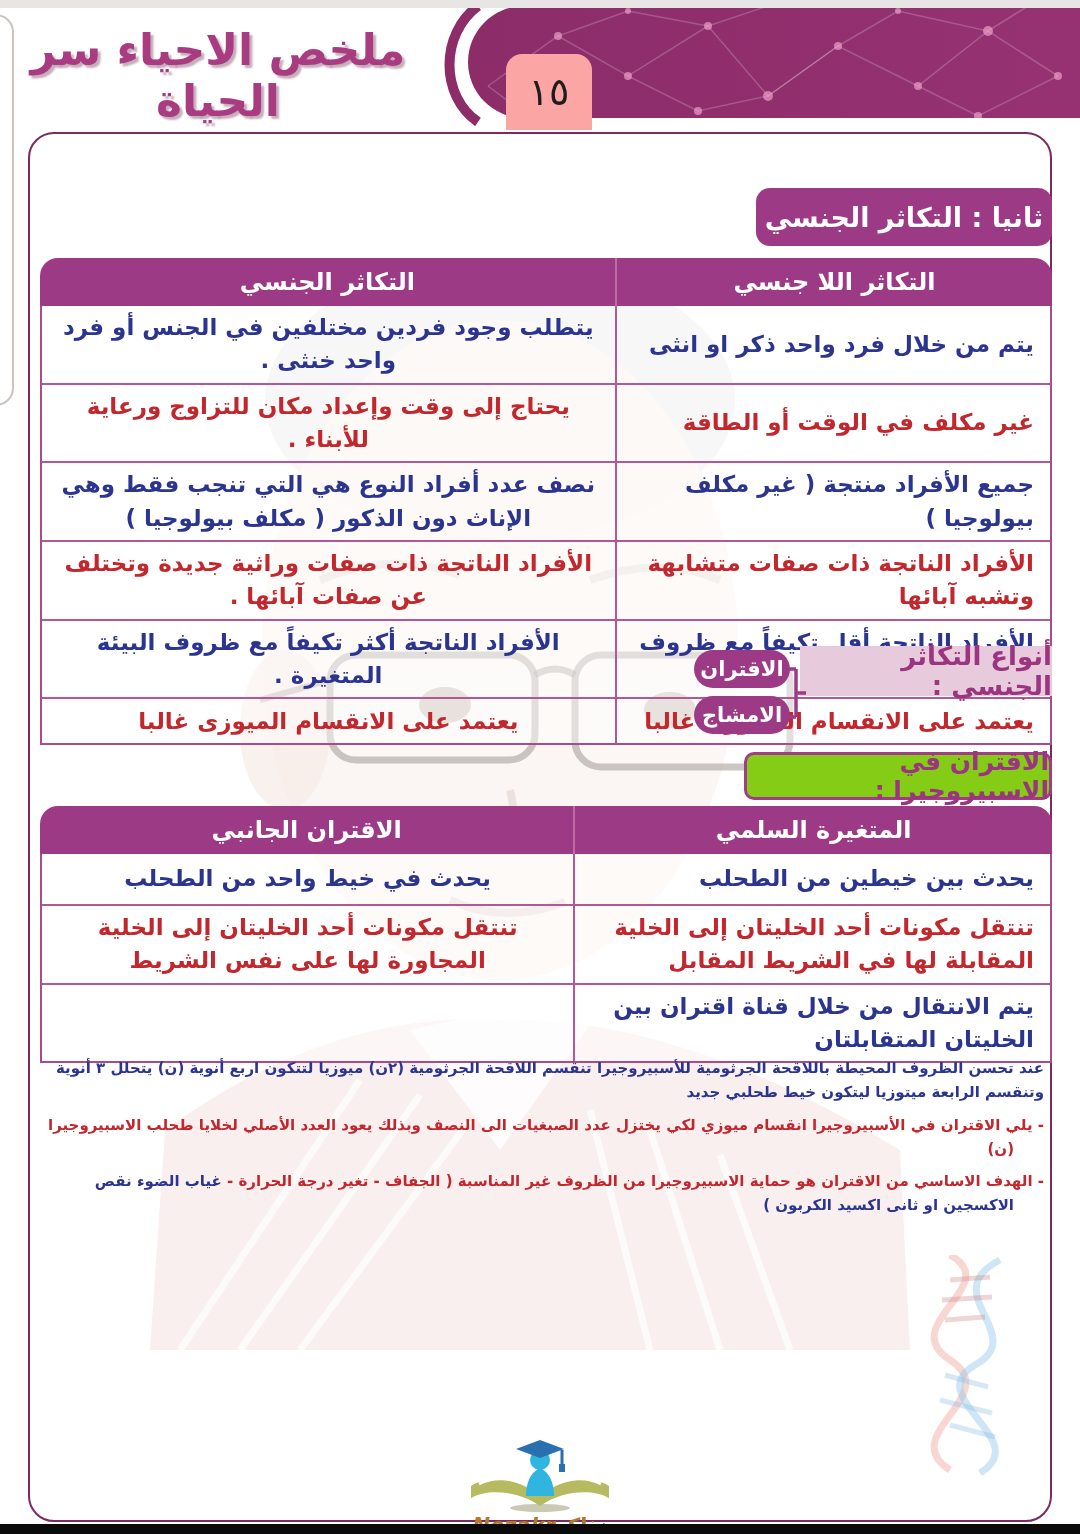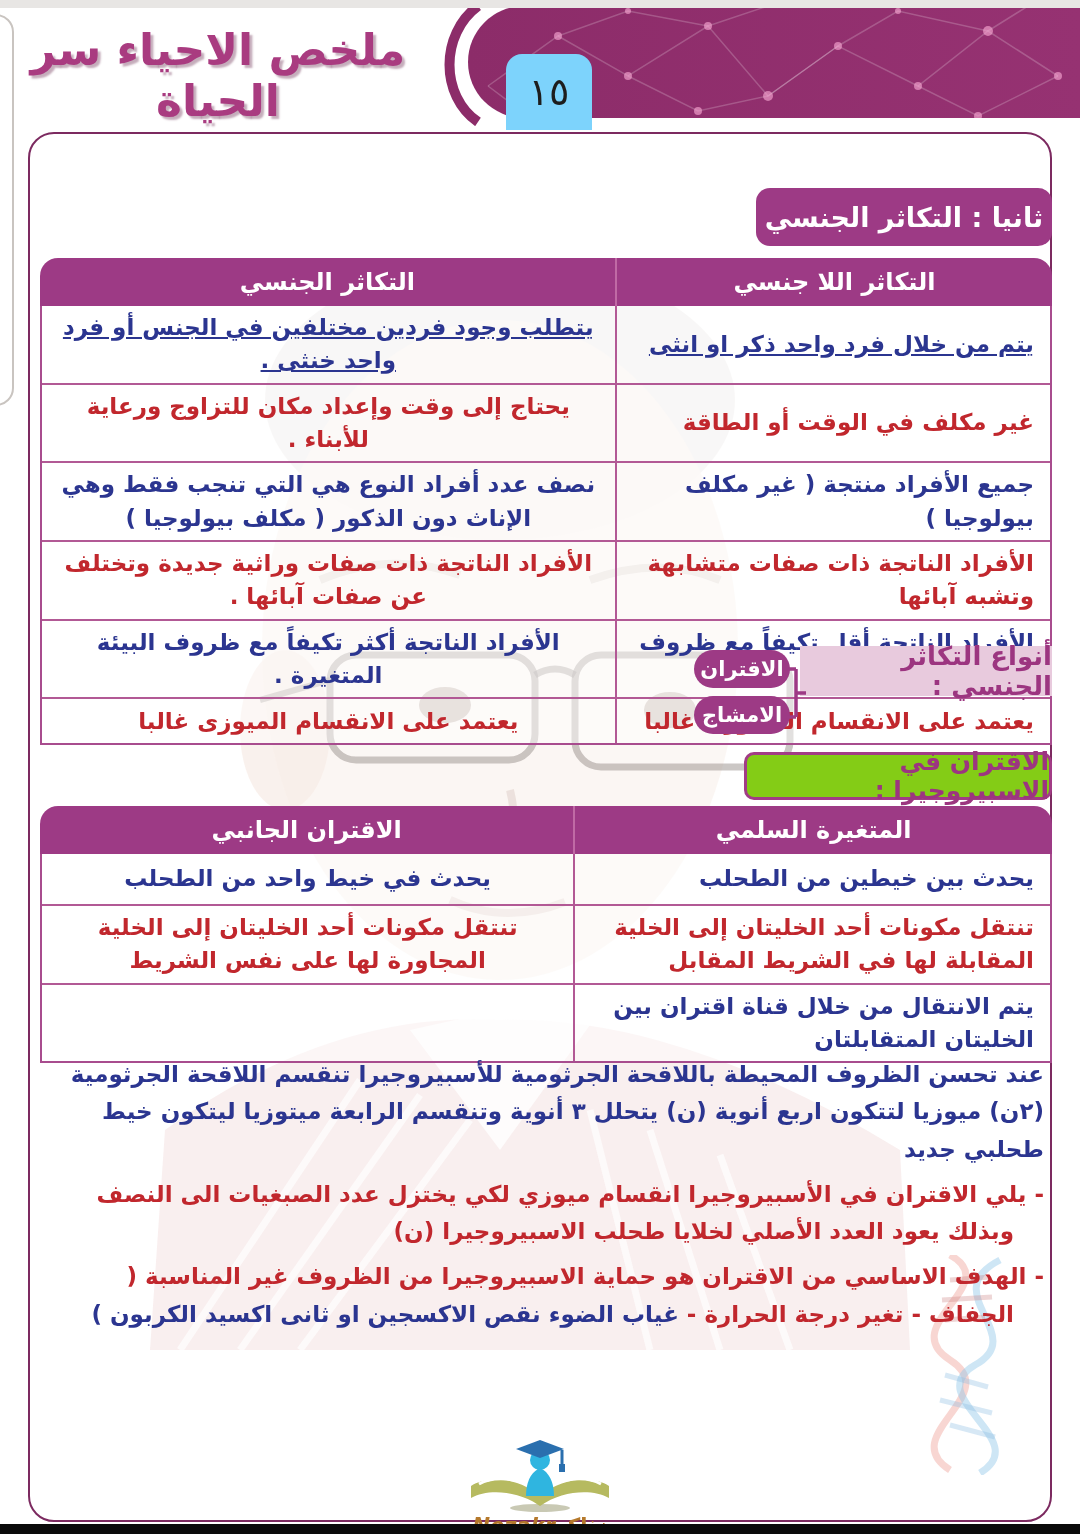--- a/index.html
+++ b/index.html
@@ -19,21 +19,21 @@
   }
   .banner-arc { left:424px; top:2px; z-index:2; }
   .brand-title {
     left:6px; top:24px; width:424px; z-index:3;
     direction:rtl; text-align:center;
     font-size:44px; color:#a93b80; letter-spacing:-1px;
     text-shadow:3px 3px 2px rgba(90,20,60,.35), 0 0 1px #ffffff;
   }
   .page-tab {
     left:506px; top:54px; width:86px; height:76px; z-index:5;
-    background:#7dd3fc; border-radius:16px 16px 0 0;
+    background:#fca5a5; border-radius:16px 16px 0 0;
     display:flex; align-items:center; justify-content:center;
     font-size:38px; color:#1d1d1d; font-weight:normal;
   }
   .side-curl {
     left:-12px; top:14px; width:26px; height:392px; z-index:3;
     background:#ffffff; border:2px solid #c9c4c0; border-radius:0 18px 18px 0;
   }
 
   
   .main-frame {
@@ -65,21 +65,21 @@
   .cell { padding:5px 16px; }
   .t-row .cell { display:flex; align-items:center; line-height:1.45; font-size:23px; }
   .col-r { border-left:2px solid #b25995; justify-content:flex-start; text-align:right; }
   .col-l { justify-content:center; text-align:center; }
   .t-head .col-r { border-left:2px solid #c06aa5; }
   .c-blue { color:#2b3590; }
   .c-red  { color:#c1272d; }
 
   #table1 { left:40px; top:258px; width:1012px; }
   #table1 .col-r { width:43.2%; } #table1 .col-l { width:56.8%; }
-  #t1r0 { min-height:48px;text-decoration:underline; } #t1r1 { min-height:50px; } #t1r2 { min-height:74px; }
+  #t1r0 { min-height:48px; } #t1r1 { min-height:50px; } #t1r2 { min-height:74px; }
   #t1r3 { min-height:52px; } #t1r4 { min-height:52px; } #t1r5 { min-height:46px; }
 
   #table2 { left:40px; top:806px; width:1012px; }
   #table2 .col-r { width:47.3%; } #table2 .col-l { width:52.7%;text-align:center; }
   #t2r0 { min-height:50px; } #t2r1 { min-height:78px; } #t2r2 { min-height:64px; }
 
   
   .types-label {
     left:800px; top:646px; width:252px; height:50px; z-index:2;
     background:#e8cadd; display:flex; align-items:center; justify-content:center;
@@ -96,21 +96,21 @@
 
   
   .subheading {
     left:744px; top:752px; width:308px; height:48px; z-index:2;
     background:#84cc16; border:3px solid #a23c86; border-radius:10px;
     display:flex; align-items:center; justify-content:center;
     direction:rtl; color:#9c3580; font-size:25px;
   }
 
   
-  .notes { left:36px; top:1056px; width:1008px; z-index:2; direction:rtl; font-size:23px; line-height:1.62; }
+  .notes { left:36px; top:1056px; width:1008px; z-index:2; direction:rtl; font-size:15px; line-height:1.62; }
   .notes p { margin:0 0 8px; }
   .note-bullet { padding-right:30px; text-indent:-30px; }
 
   
   .logo { left:455px; top:1434px; width:170px; z-index:5; text-align:center; }
   .logo-text { direction:ltr; font-size:21px; color:#b5792c; margin-top:-4px; }
   .logo-text .latin { font-style:italic; letter-spacing:0; }
 </style>
 </head>
 <body>

